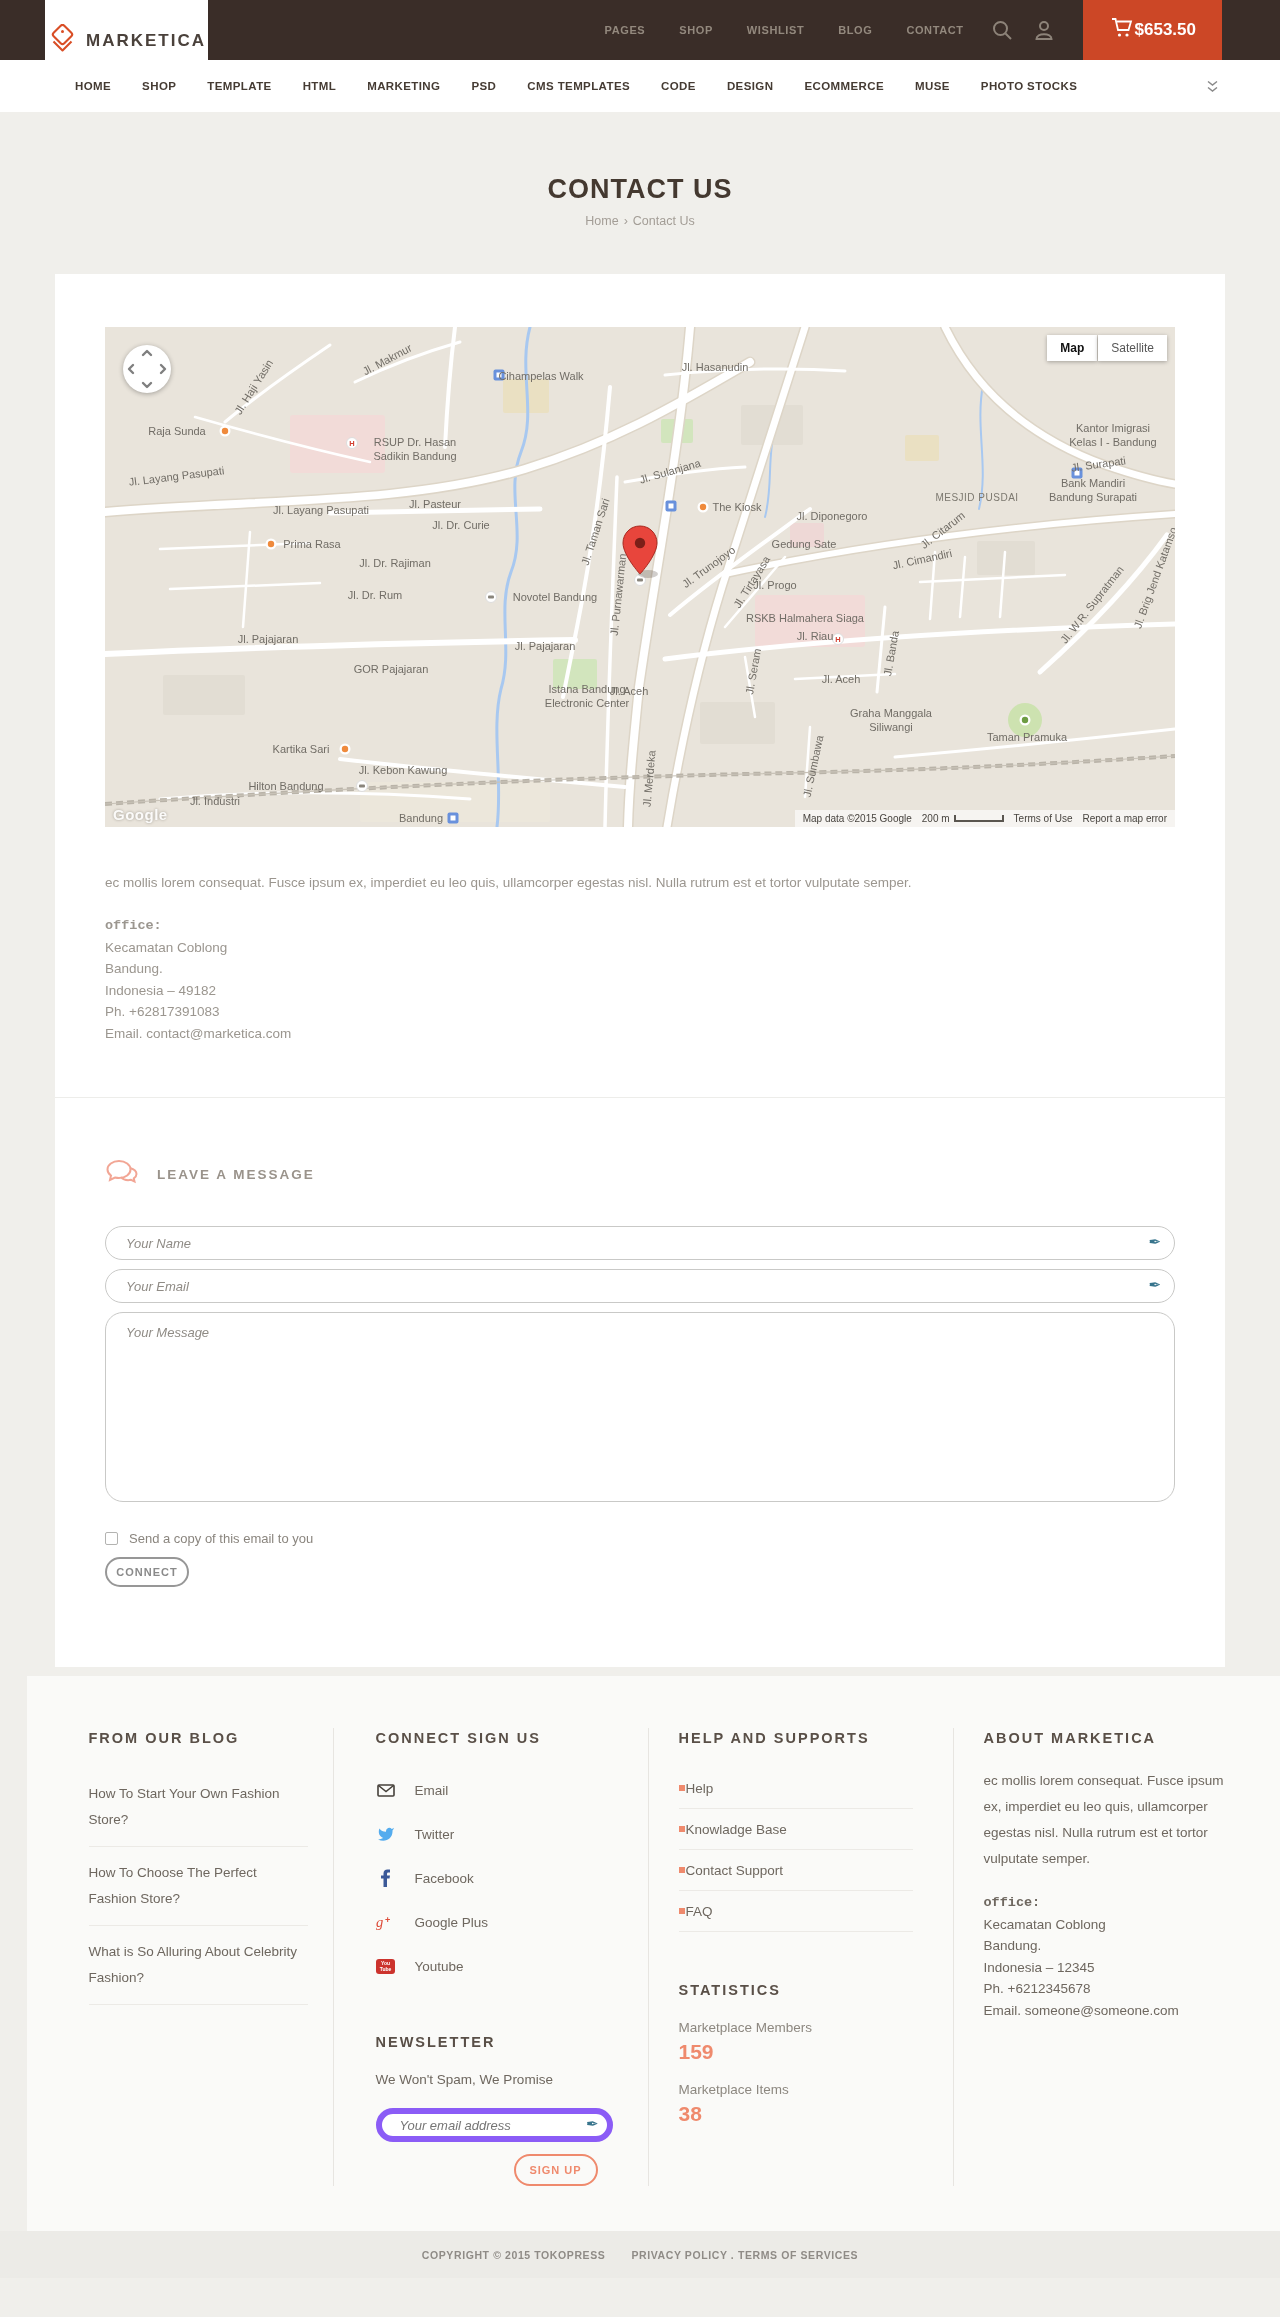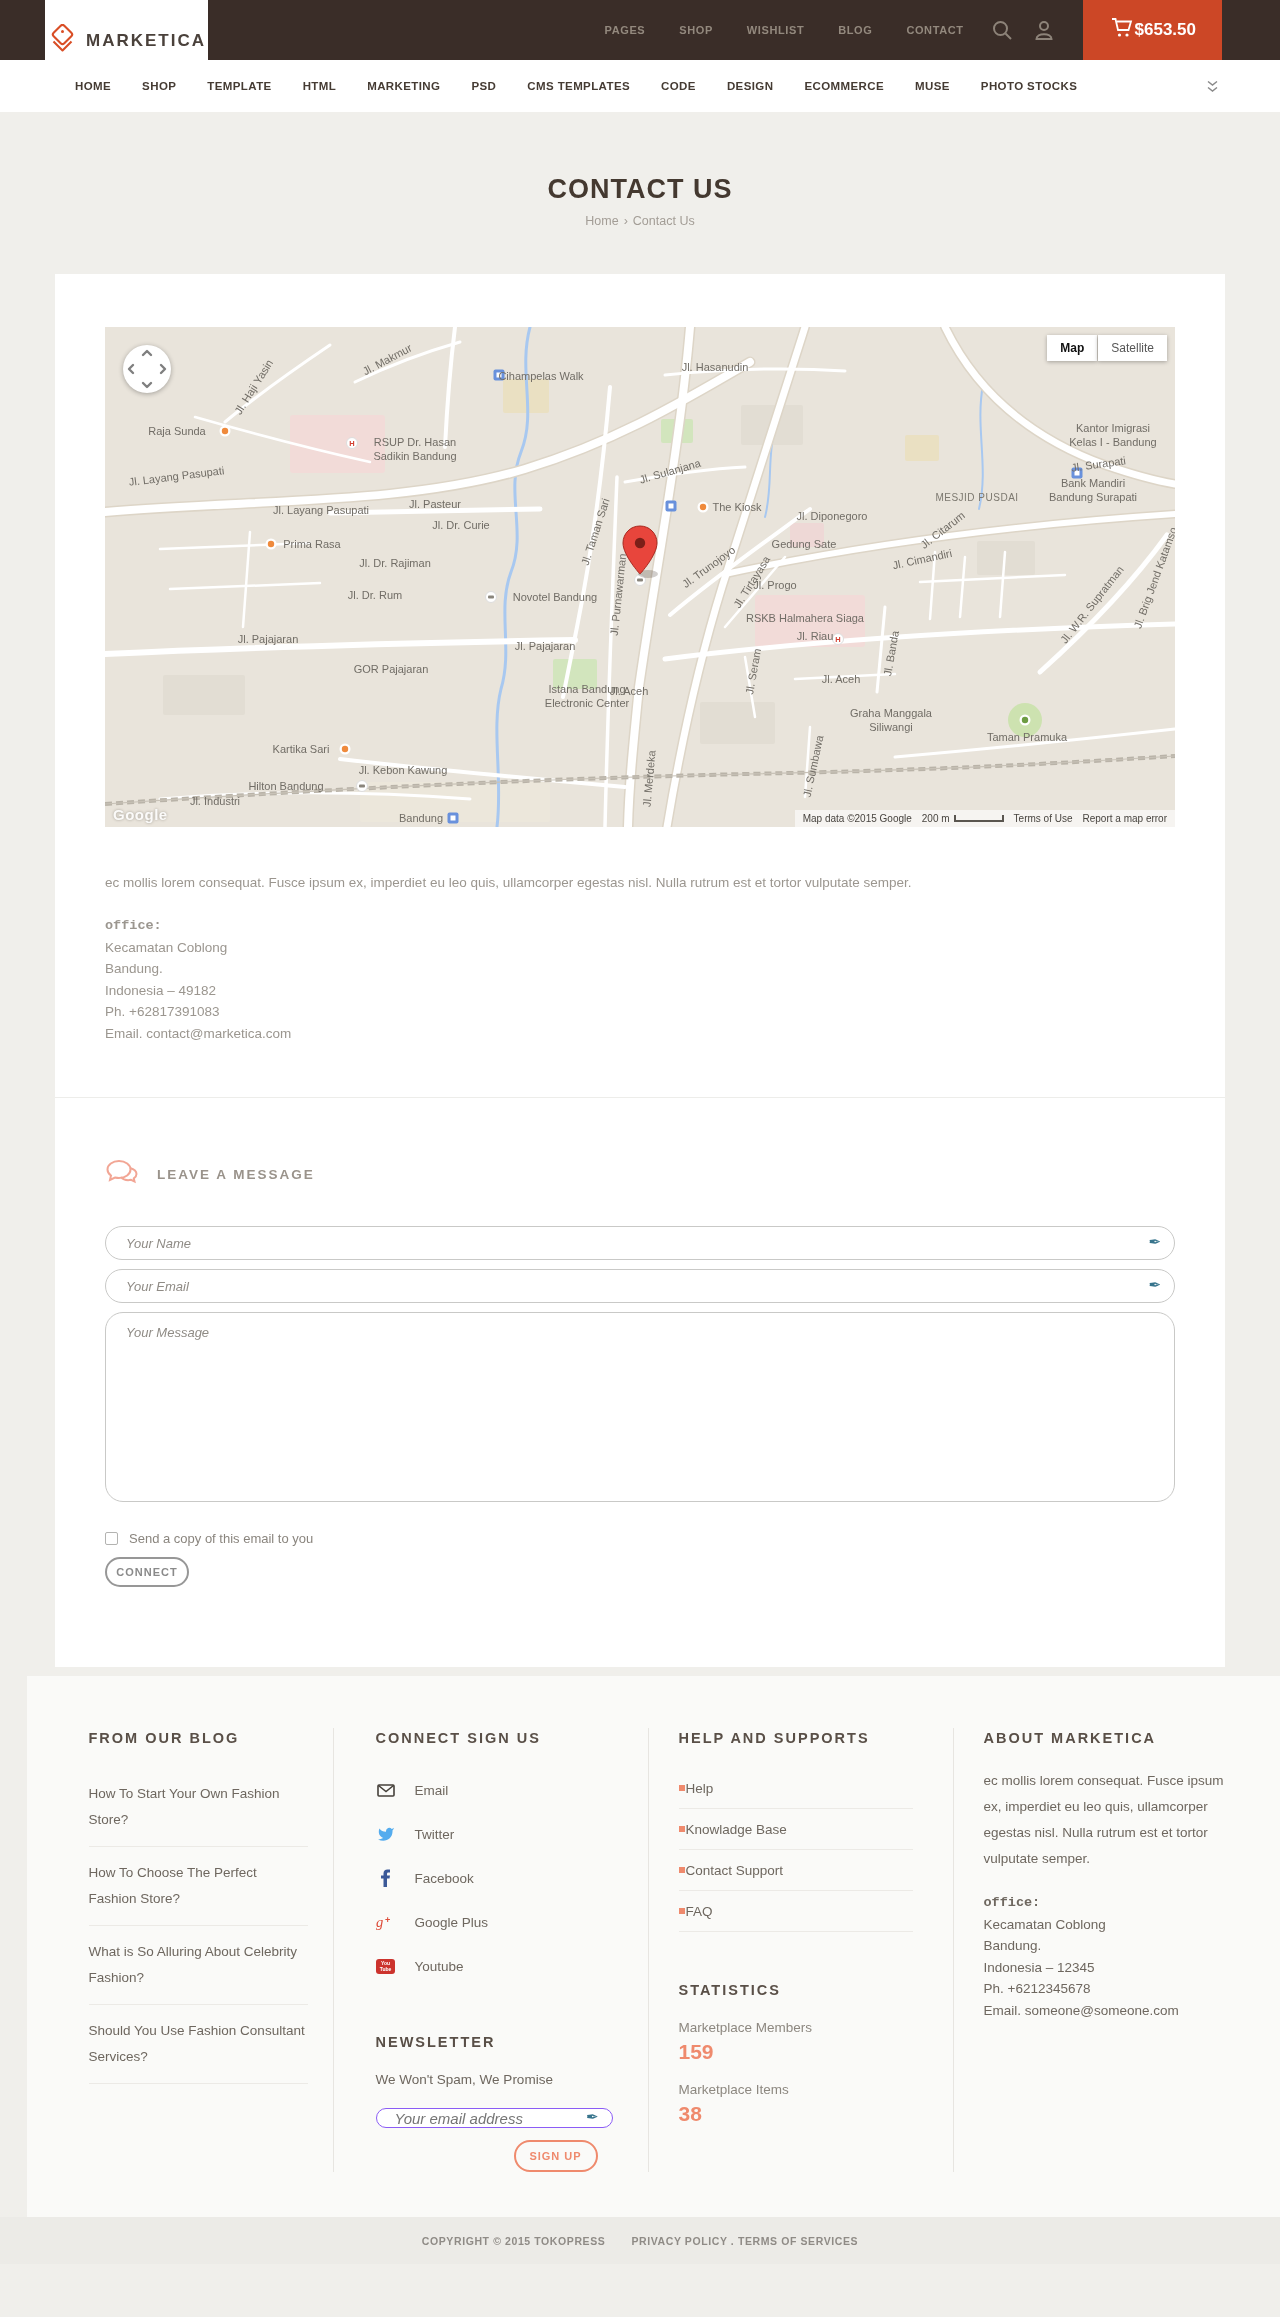--- a/index.html
+++ b/index.html
@@ -83,22 +83,22 @@
   .fcol2 { width:315px; padding-left:42px; padding-right:40px; border-right:1px solid #e7e5e1; }
   .fcol3 { width:305px; padding-left:30px; padding-right:40px; border-right:1px solid #e7e5e1; }
   .fcol4 { width:285px; padding-left:30px; }
   .fhead { font-size:14.5px; font-weight:bold; letter-spacing:2px; color:#594f47; margin-bottom:22px; }
   .blog-item { padding:13px 0; border-bottom:1px solid #eceae6; font-size:13.5px; line-height:26px; color:#6e675f; cursor:pointer; }
   .social-row { display:flex; align-items:center; gap:19px; height:44px; font-size:13.5px; color:#6e675f; cursor:pointer; }
   .social-ic { width:20px; display:flex; justify-content:center; }
   .nl-head { margin-top:46px; }
   .nl-promise { font-size:13.5px; color:#6e675f; margin-bottom:21px; }
   .nl-input-row { position:relative; width:237px; }
-  .nl-input { width:100%; height:20px; border:1px solid #8b5cf6; border-radius:17px; padding:0 36px 0 18px;
-              font-size:15px; font-style:italic; color:#6e6a64; outline:none; background:#fff; font-family:"Liberation Sans",sans-serif; }
+  .nl-input { width:100%; height:34px; border:6px solid #8b5cf6; border-radius:17px; padding:0 36px 0 18px;
+              font-size:13px; font-style:italic; color:#6e6a64; outline:none; background:#fff; font-family:"Liberation Sans",sans-serif; }
   .signup-btn { display:block; margin:12px 0 0 auto; margin-right:10px; width:84px; height:32px; border:2px solid #ef8a6d; border-radius:16px;
                 background:transparent; color:#ef8a6d; font-size:11px; font-weight:bold; letter-spacing:1px; cursor:pointer; font-family:"Liberation Sans",sans-serif; }
   .help-item { display:flex; align-items:center; gap:1px; padding:12.5px 0; border-bottom:1px solid #eceae6;
                font-size:13.5px; color:#6e675f; cursor:pointer; }
   .sq-bullet { width:6px; height:6px; background:#ef8a6d; flex:0 0 auto; }
   .stats-head { margin-top:50px; }
   .stat-label { font-size:13.5px; color:#8d8880; }
   .stat-value { font-size:21px; font-weight:bold; color:#ef8a6d; margin:5px 0 18px; }
   .about-text { font-size:13.5px; line-height:26px; color:#6e675f; }
   .about-office { margin-top:20px; font-size:13.5px; line-height:21.5px; color:#6e675f; }
@@ -451,21 +451,20 @@
 </main>
 
 <footer class="footer">
   <div class="footer-inner">
 
     <div class="fcol fcol1">
       <div class="fhead">FROM OUR BLOG</div>
       <div class="blog-item">How To Start Your Own Fashion Store?</div>
       <div class="blog-item">How To Choose The Perfect Fashion Store?</div>
       <div class="blog-item">What is So Alluring About Celebrity Fashion?</div>
-      <div class="blog-item">Should You Use Fashion Consultant Services?</div>
     </div>
 
     <div class="fcol fcol2">
       <div class="fhead">CONNECT SIGN US</div>
       <div class="social-row">
         <span class="social-ic">
           <svg width="18" height="13" viewBox="0 0 18 13" fill="none" stroke="#45403a" stroke-width="1.6">
             <rect x="1" y="1" width="16" height="11" rx="1"></rect>
               <polyline points="1.5,1.5 9,7.5 16.5,1.5"></polyline>
           </svg>

